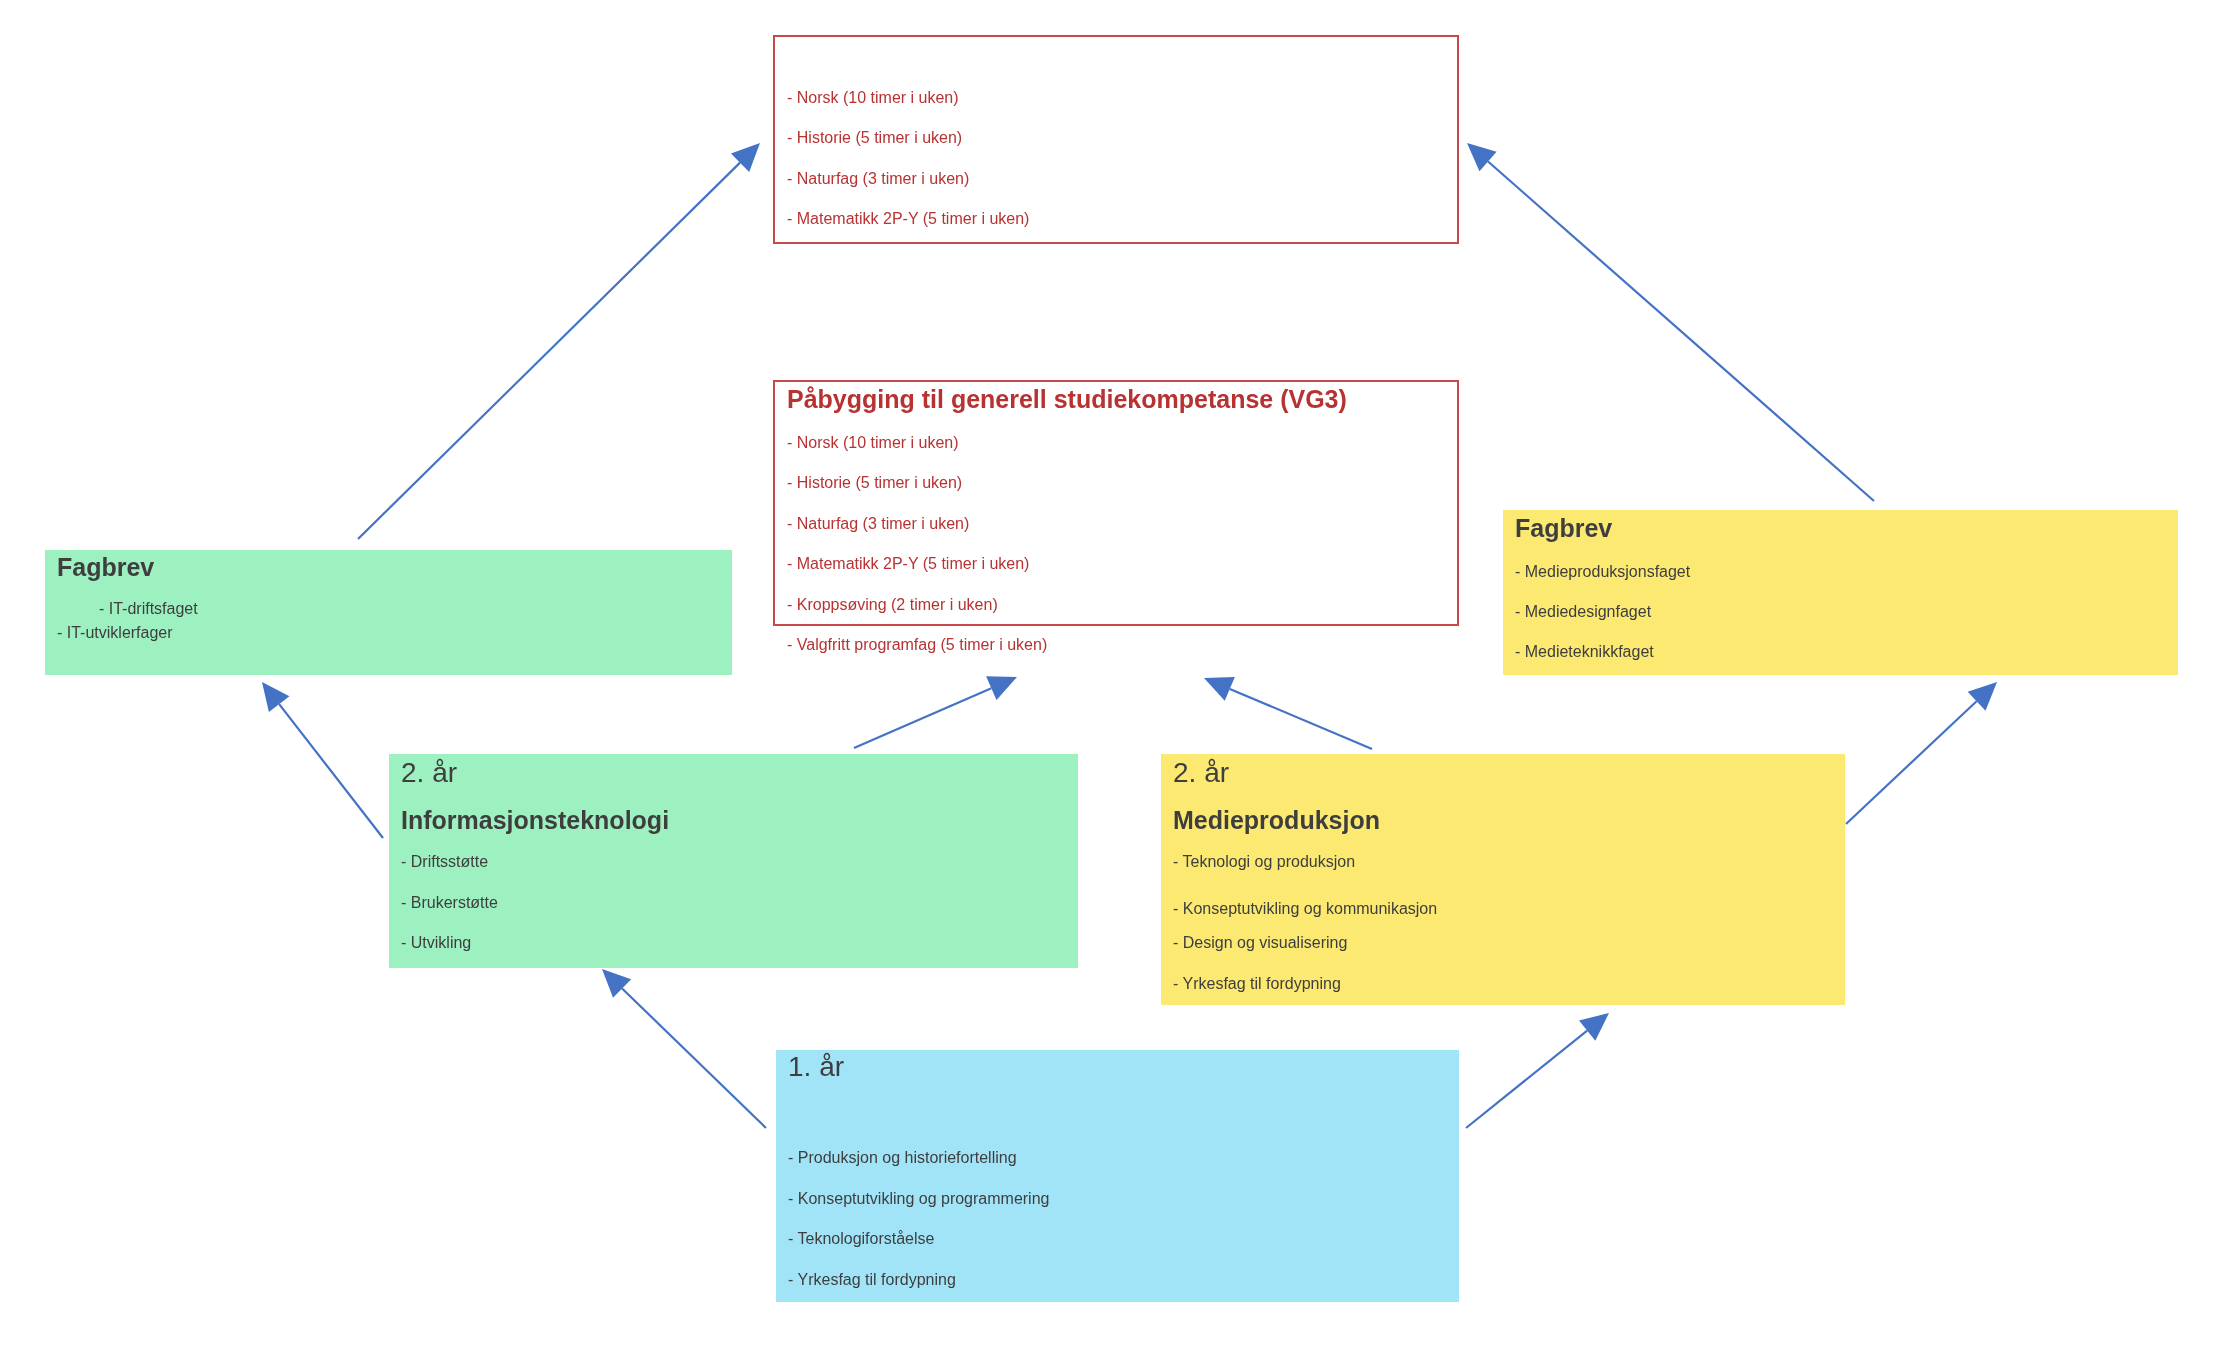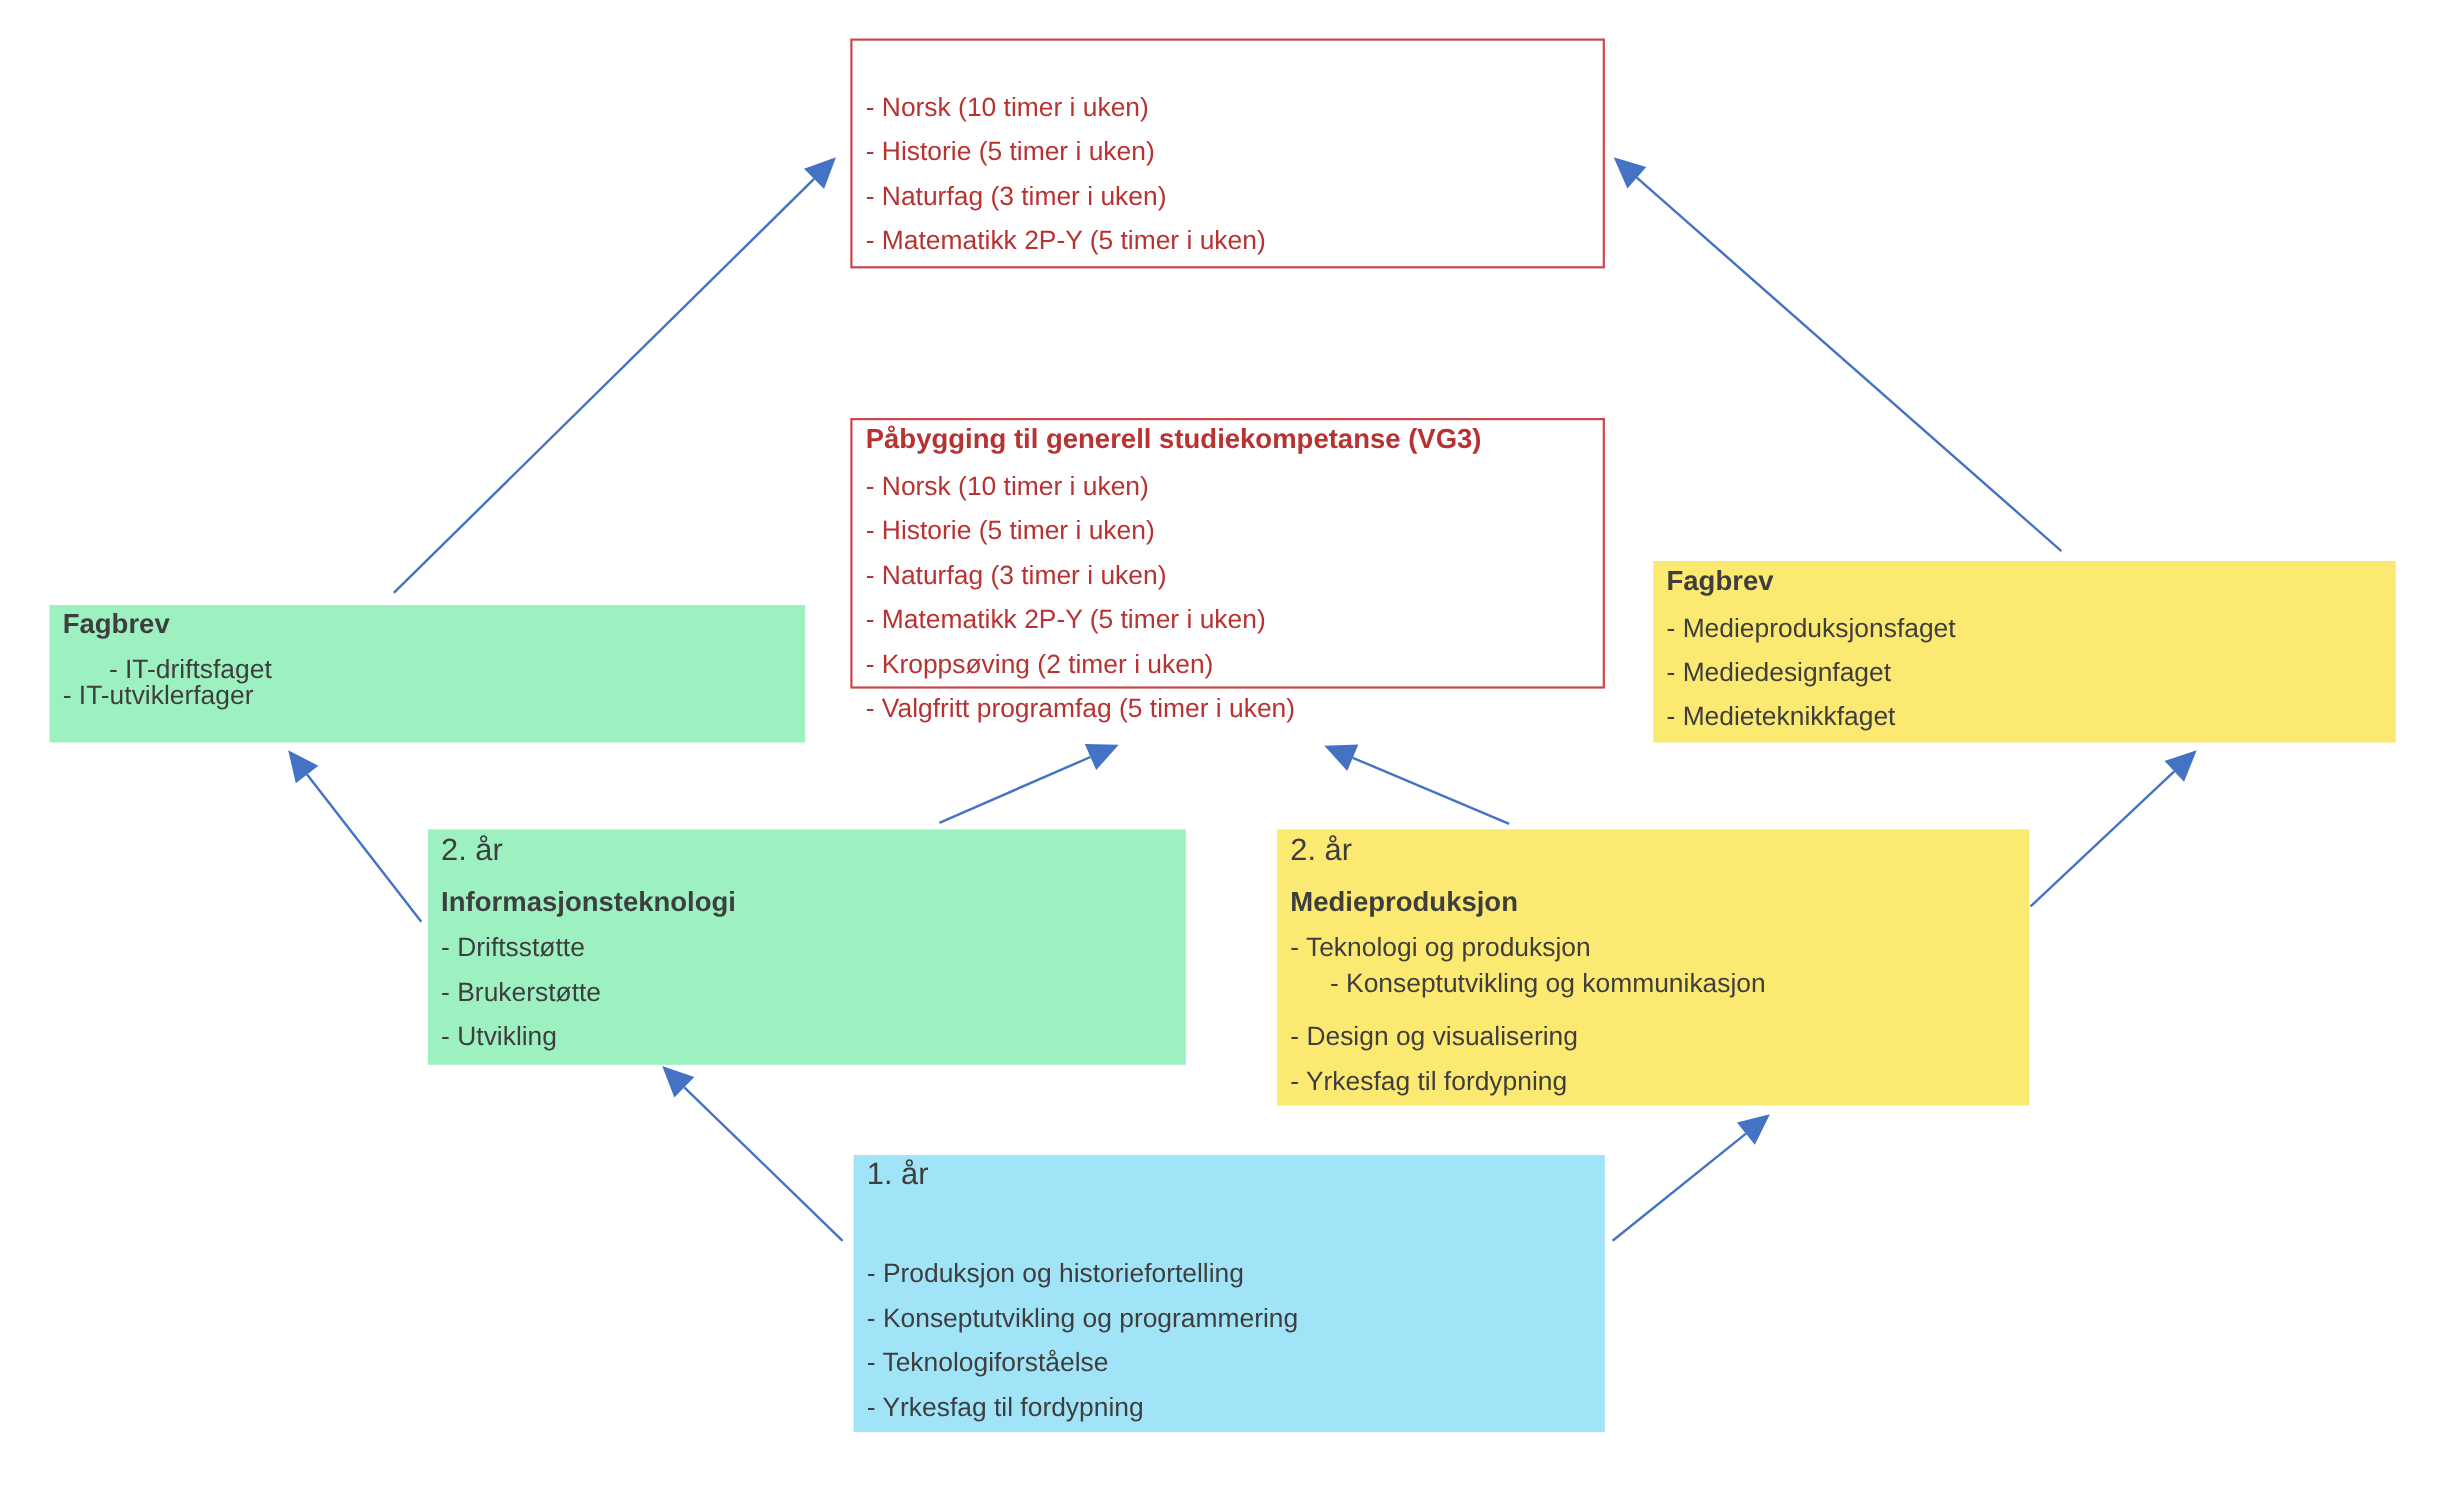--- a/index.html
+++ b/index.html
@@ -8,21 +8,21 @@
   .box { position: absolute; box-sizing: border-box; }
   .box.red { background: #ffffff; border: 2px solid #c9484a; }
   .box.green { background: #9df1c1; }
   .box.yellow { background: #fbe971; }
   .box.blue { background: #a1e4f8; }
   .line { position: absolute; left: 12px; white-space: nowrap; line-height: 30px; height: 30px; }
   .red .line { color: #b83232; }
   .green .line, .yellow .line, .blue .line { color: #3e3e3e; }
   .title { font-weight: bold; font-size: 25px; }
   .year { font-size: 28px; }
-  .item { font-size: 24px; }
+  .item { font-size: 16px; }
   svg.arrows { position: absolute; left: 0; top: 0; width: 2216px; height: 1356px; pointer-events: none; }
 </style>
 </head>
 <body>
 
 <div class="box red" style="left:773px;top:35px;width:686px;height:209px;">
   <div class="line item" style="top:46px;">- Norsk (10 timer i uken)</div>
   <div class="line item" style="top:86px;">- Historie (5 timer i uken)</div>
   <div class="line item" style="top:127px;">- Naturfag (3 timer i uken)</div>
   <div class="line item" style="top:167px;">- Matematikk 2P-Y (5 timer i uken)</div>
@@ -56,21 +56,21 @@
   <div class="line title" style="top:51px;">Informasjonsteknologi</div>
   <div class="line item" style="top:93px;">- Driftsstøtte</div>
   <div class="line item" style="top:134px;">- Brukerstøtte</div>
   <div class="line item" style="top:174px;">- Utvikling</div>
 </div>
 
 <div class="box yellow" style="left:1161px;top:754px;width:684px;height:251px;">
   <div class="line year" style="top:4px;">2. år</div>
   <div class="line title" style="top:51px;">Medieproduksjon</div>
   <div class="line item" style="top:93px;">- Teknologi og produksjon</div>
-  <div class="line item" style="top:126px;margin-left:36px;">- Konseptutvikling og kommunikasjon</div>
+  <div class="line item" style="top:140px;">- Konseptutvikling og kommunikasjon</div>
   <div class="line item" style="top:174px;">- Design og visualisering</div>
   <div class="line item" style="top:215px;">- Yrkesfag til fordypning</div>
 </div>
 
 <div class="box blue" style="left:776px;top:1050px;width:683px;height:252px;">
   <div class="line year" style="top:2px;">1. år</div>
   <div class="line item" style="top:93px;">- Produksjon og historiefortelling</div>
   <div class="line item" style="top:134px;">- Konseptutvikling og programmering</div>
   <div class="line item" style="top:174px;">- Teknologiforståelse</div>
   <div class="line item" style="top:215px;">- Yrkesfag til fordypning</div>

